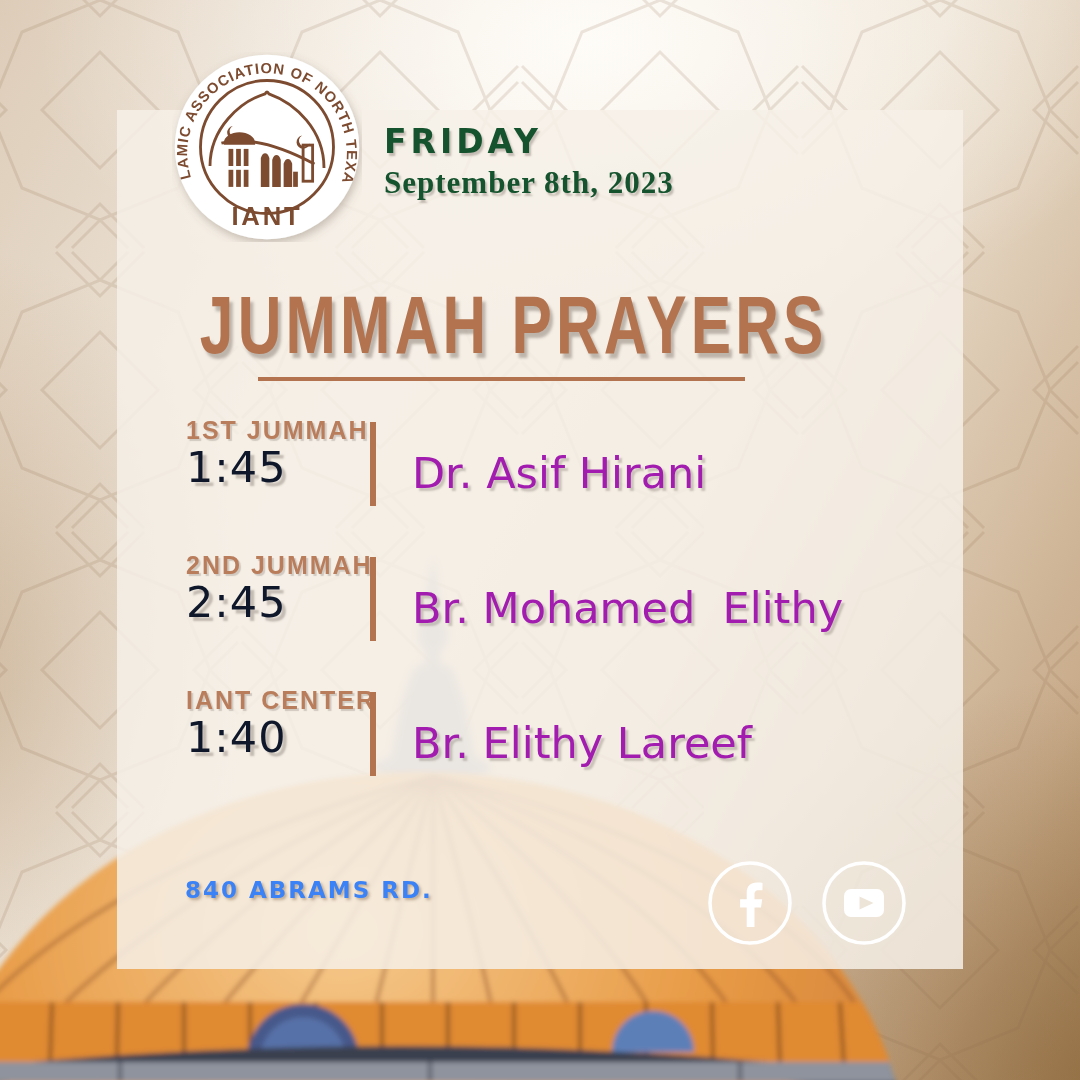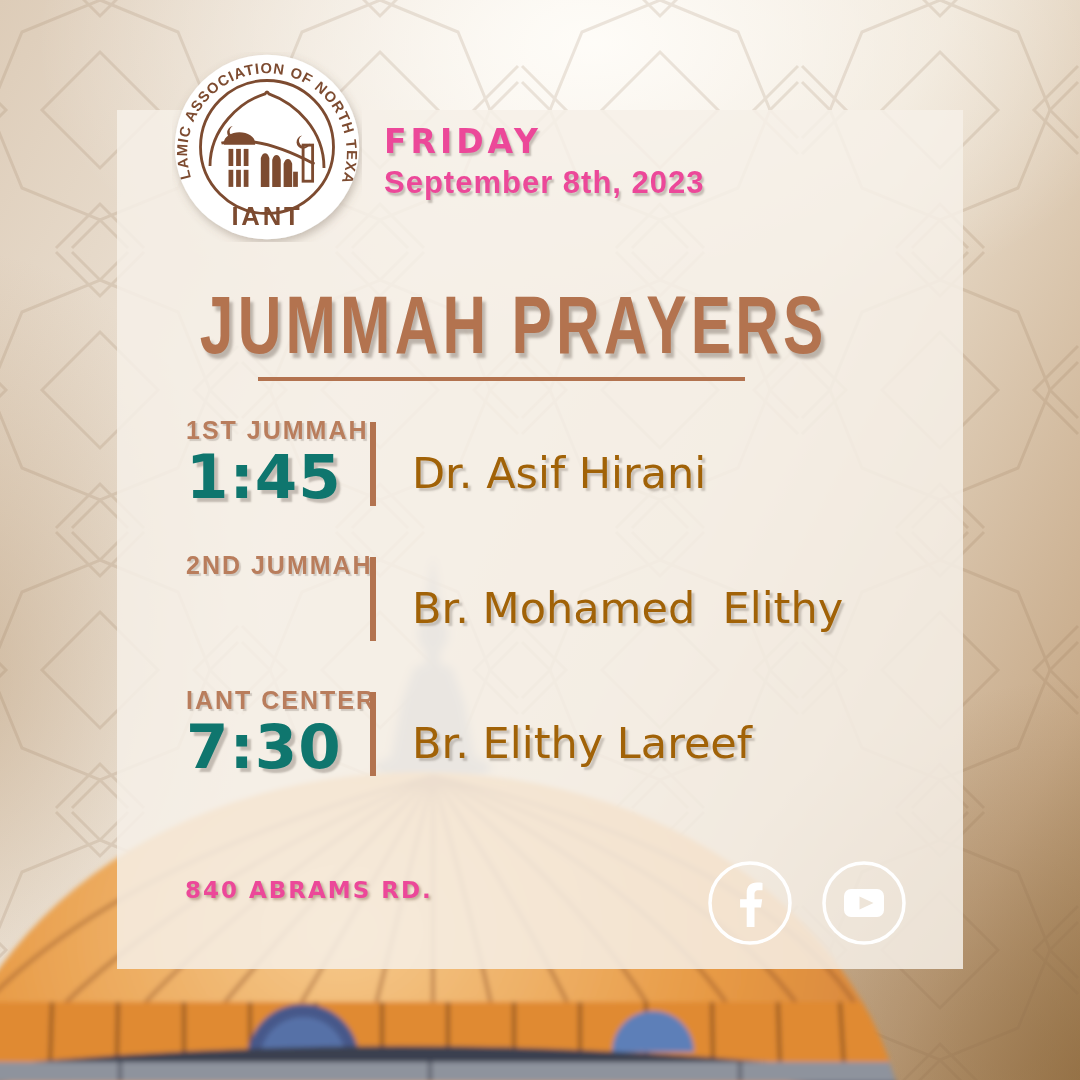--- a/index.html
+++ b/index.html
@@ -20,45 +20,45 @@
   .photo-layer{position:absolute;inset:0;z-index:2;pointer-events:none;}
   
   .card{
     position:absolute;z-index:3;left:117px;top:110px;width:846px;height:859px;
     background:rgba(246,240,232,.85);
   }
   .content{position:absolute;inset:0;z-index:4;}
   
   .logo{position:absolute;left:172px;top:52px;width:190px;height:190px;}
   
-  .date-block{position:absolute;left:384px;top:122px;color:#ec4899;
+  .date-block{position:absolute;left:384px;top:122px;color:#14532d;
     text-shadow:2px 3px 2px rgba(104,92,82,.35);}
   .date-day{font-family:"DejaVu Sans",sans-serif;font-weight:bold;font-size:33px;letter-spacing:4px;}
-  .date-full{font-family:Liberation Sans, sans-serif;font-weight:bold;font-size:31px;margin-top:4px;letter-spacing:1px;}
+  .date-full{font-family:Liberation Serif, serif;font-weight:bold;font-size:31px;margin-top:4px;letter-spacing:1px;}
   
   .title-wrap{position:absolute;left:140px;top:278px;width:740px;}
   .title{
     display:inline-block;font-weight:bold;font-size:72px;letter-spacing:5px;color:#b3734f;
     transform:scale(.84,1.14);transform-origin:center top;white-space:nowrap;
     text-shadow:4px 4px 3px rgba(104,92,82,.4);
   }
   .title-underline{position:absolute;left:258px;top:377px;width:487px;height:4px;background:#b3734f;}
   
   .rows{position:absolute;left:186px;top:416px;width:660px;}
   .row{display:flex;align-items:flex-start;margin-bottom:33px;height:102px;}
   .time-col{width:184px;flex:0 0 184px;}
   .row-label{font-weight:bold;font-size:25px;letter-spacing:2px;color:#b97d5c;
     text-shadow:2px 2px 1px rgba(104,92,82,.25);white-space:nowrap;}
-  .row-time{font-family:"DejaVu Sans",sans-serif;font-weight:bold;font-size:61px;line-height:1.05;
-    color:#0f766e;letter-spacing:1px;text-shadow:4px 4px 2px rgba(104,92,82,.35);}
+  .row-time{font-family:"DejaVu Sans",sans-serif;font-weight:normal;font-size:43px;line-height:1.05;
+    color:#0f172a;letter-spacing:1px;text-shadow:4px 4px 2px rgba(104,92,82,.35);}
   .row-bar{width:6px;height:84px;background:#b3734f;margin-top:6px;flex:0 0 6px;}
-  .row-name{font-family:"DejaVu Sans",sans-serif;font-size:43px;color:#a16207;margin-left:36px;
+  .row-name{font-family:"DejaVu Sans",sans-serif;font-size:43px;color:#a21caf;margin-left:36px;
     margin-top:32px;white-space:pre;text-shadow:3px 3px 2px rgba(104,92,82,.3);}
   
-  .address{position:absolute;left:185px;top:872px;color:#ec4899;
+  .address{position:absolute;left:185px;top:872px;color:#3b82f6;
     font-family:"DejaVu Sans",sans-serif;font-weight:bold;font-size:23px;letter-spacing:2px;
     line-height:1.6;text-shadow:2px 2px 3px rgba(120,90,60,.45);}
   
   .social{position:absolute;left:707px;top:860px;display:flex;gap:28px;}
   .social-btn{width:86px;height:86px;}
 </style>
 </head>
 <body>
 
 <div class="bg"></div>
@@ -223,28 +223,29 @@
       <div class="time-col">
         <div class="row-label">1ST JUMMAH</div>
         <div class="row-time">1:45</div>
       </div>
       <div class="row-bar"></div>
       <div class="row-name">Dr. Asif Hirani</div>
     </div>
     <div class="row">
       <div class="time-col">
         <div class="row-label">2ND JUMMAH</div>
+        <div class="row-time">2:45</div>
       </div>
       <div class="row-bar"></div>
       <div class="row-name">Br. Mohamed  Elithy</div>
     </div>
     <div class="row">
       <div class="time-col">
         <div class="row-label">IANT CENTER</div>
-        <div class="row-time">7:30</div>
+        <div class="row-time">1:40</div>
       </div>
       <div class="row-bar"></div>
       <div class="row-name">Br. Elithy Lareef</div>
     </div>
   </div>
 
   <div class="address">
     <div>840 ABRAMS RD.</div>
   </div>
 

